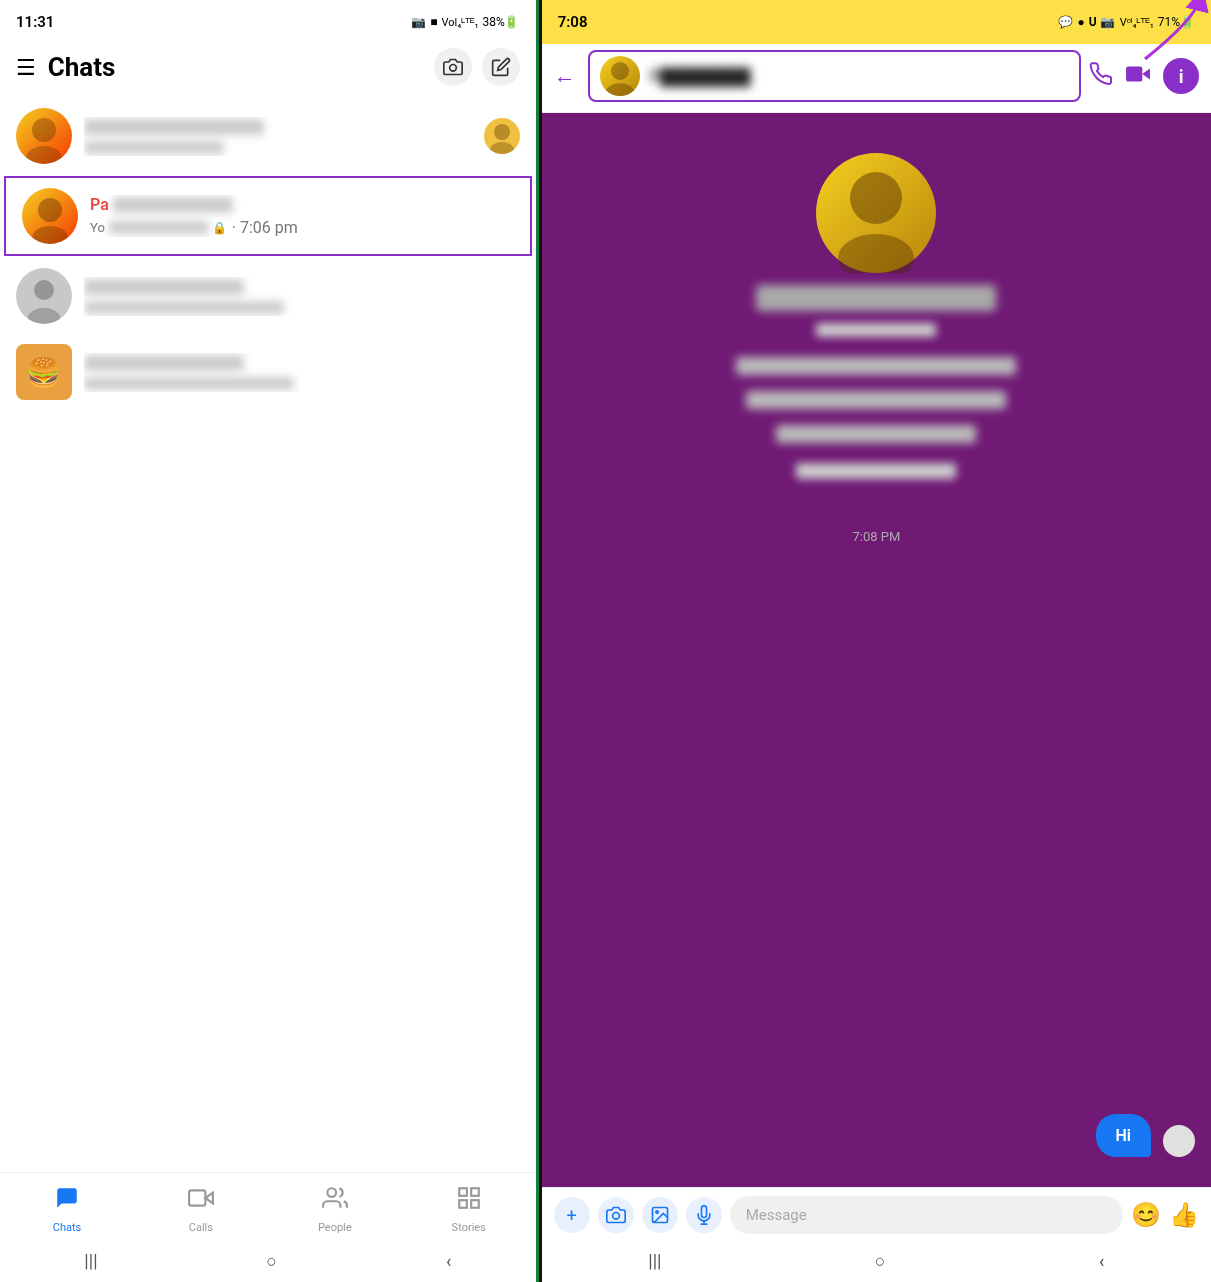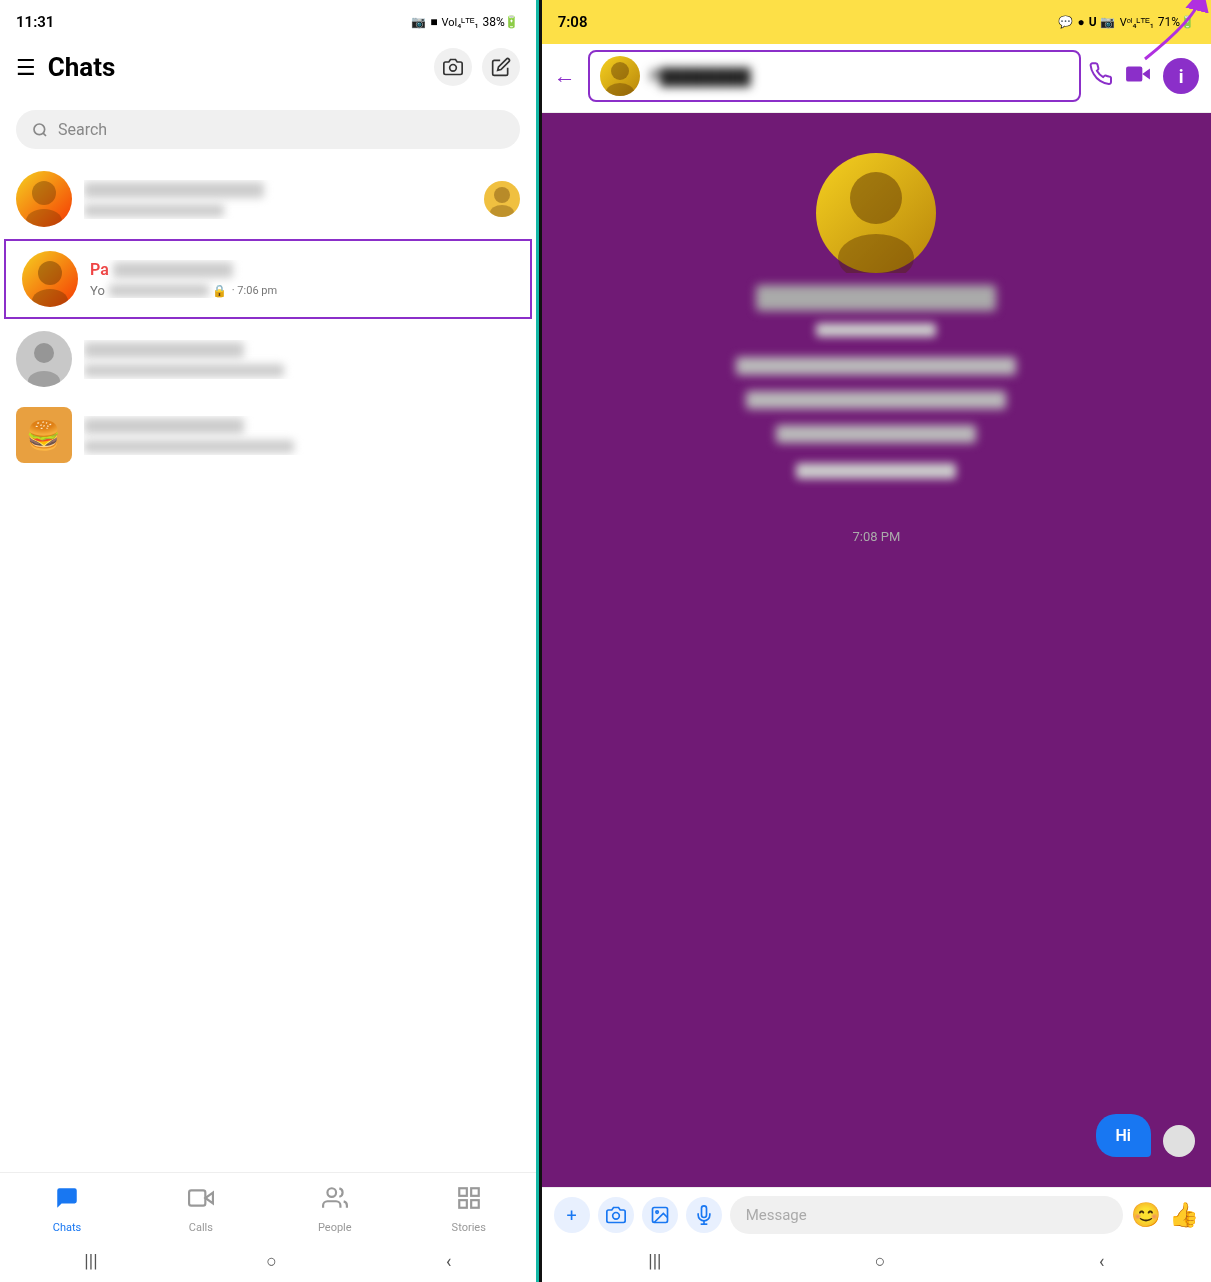--- a/index.html
+++ b/index.html
@@ -13,21 +13,21 @@
     }
 
     
     .left-panel {
       width: 540px;
       height: 1282px;
       background: #fff;
       display: flex;
       flex-direction: column;
       position: relative;
-      border-right: 3px solid #14b8a6;
+      border-right: 3px solid #15803d;
     }
 
     .status-bar-left {
       display: flex;
       justify-content: space-between;
       align-items: center;
       padding: 8px 16px;
       height: 44px;
       background: #fff;
     }
@@ -463,27 +463,20 @@
       <div class="icon-circle">
         <svg width="20" height="20" viewBox="0 0 24 24" fill="none" stroke="currentColor" stroke-width="2">
           <path d="M11 4H4a2 2 0 0 0-2 2v14a2 2 0 0 0 2 2h14a2 2 0 0 0 2-2v-7"></path>
           <path d="M18.5 2.5a2.121 2.121 0 0 1 3 3L12 15l-4 1 1-4 9.5-9.5z"></path>
         </svg>
       </div>
     </div>
   </div>
 
 
-  <div class="search-bar">
-    <svg width="16" height="16" viewBox="0 0 24 24" fill="none" stroke="#888" stroke-width="2.5">
-      <circle cx="11" cy="11" r="8"></circle>
-      <line x1="21" y1="21" x2="16.65" y2="16.65"></line>
-    </svg>
-    <span class="search-placeholder">Search</span>
-  </div>
 
   <div class="chat-list">
 
     <div class="chat-item">
       <div class="avatar face-blob avatar-yellow">
         <svg viewBox="0 0 56 56" width="56" height="56">
           <circle cx="28" cy="22" r="12" fill="rgba(80,40,0,0.35)"></circle>
           <ellipse cx="28" cy="50" rx="18" ry="12" fill="rgba(80,40,0,0.3)"></ellipse>
         </svg>
       </div>
@@ -510,21 +503,21 @@
       </div>
       <div class="chat-info">
         <div style="display:flex; align-items:center; gap:4px; margin-bottom:4px;">
           <span style="font-size:16px; font-weight:600; color:#ef4444;">Pa</span>
           <div class="blurred-row" style="width:120px; height:16px; margin:0;"></div>
         </div>
         <div style="display:flex; align-items:center; gap:4px;">
           <span style="font-size:13px; color:#777;">Yo</span>
           <div class="blurred-row" style="width:100px; height:13px; margin:0;"></div>
           <span style="font-size:12px; color:#777;">🔒</span>
-          <span style="font-size:11px; color:#777;">· 7:06 pm</span>
+          <span style="font-size:16px; color:#777;">· 7:06 pm</span>
         </div>
       </div>
     </div>
 
     <div class="chat-item">
       <div class="avatar" style="background:#c8c8c8; display:flex; align-items:center; justify-content:center;">
         <svg viewBox="0 0 56 56" width="56" height="56">
           <circle cx="28" cy="22" r="10" fill="rgba(100,100,100,0.5)"></circle>
           <ellipse cx="28" cy="50" rx="16" ry="10" fill="rgba(100,100,100,0.4)"></ellipse>
         </svg>

